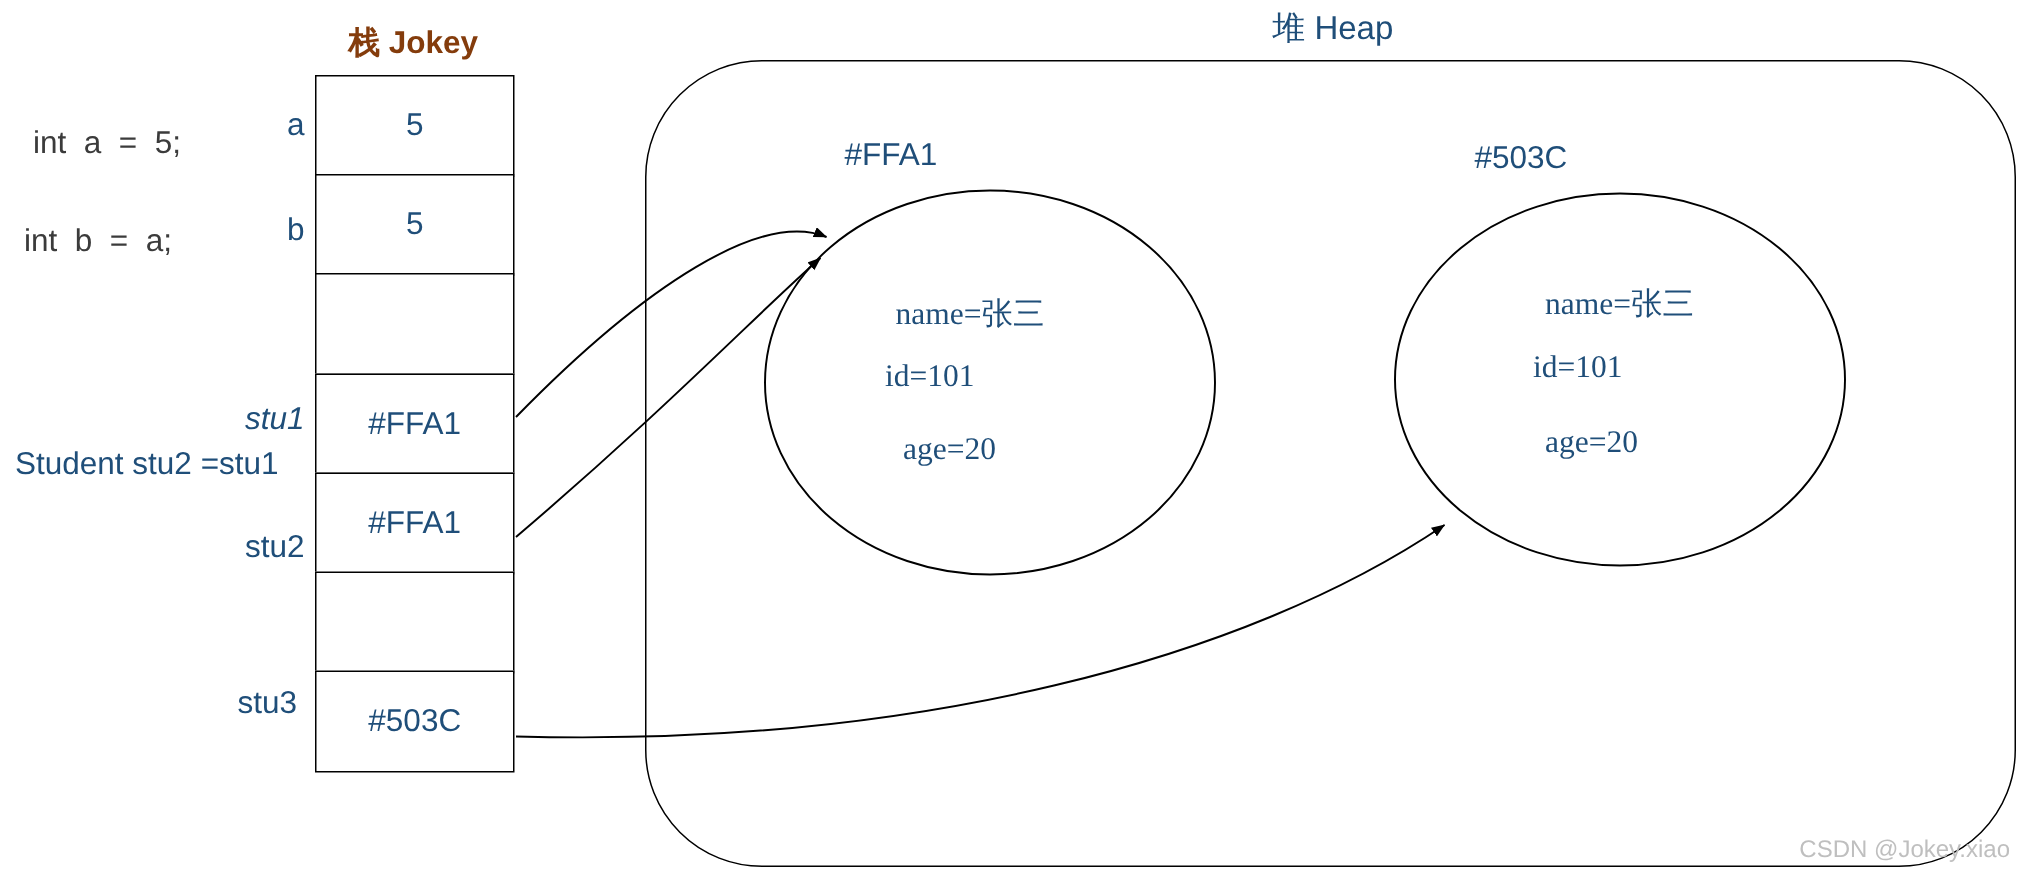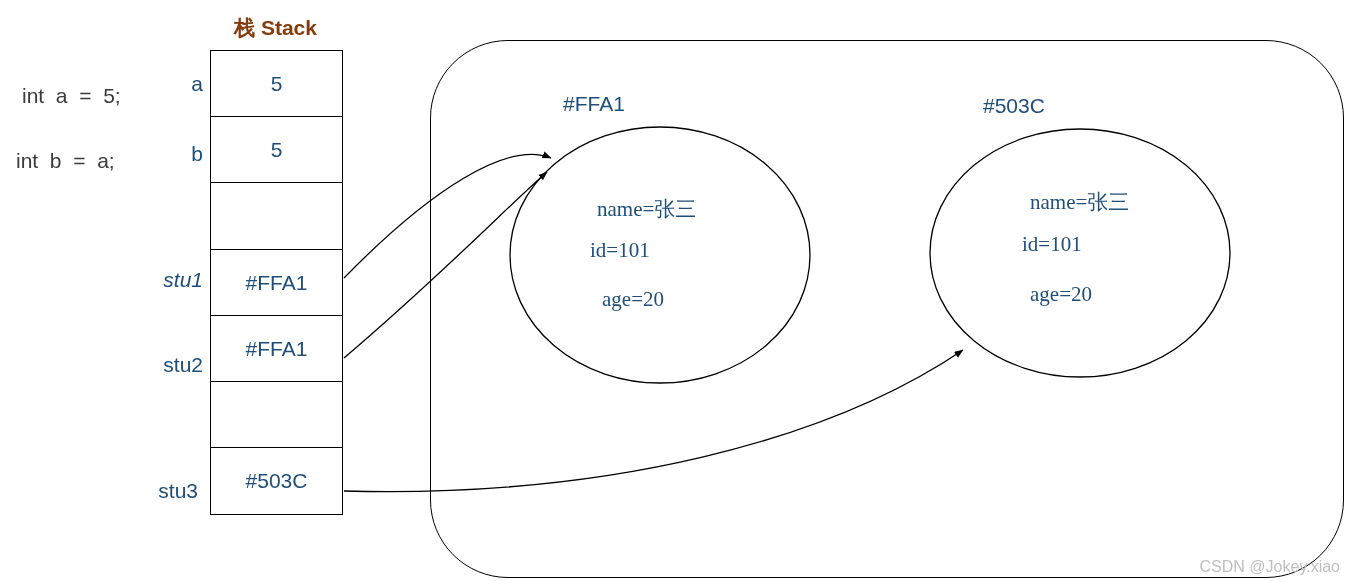--- a/index.html
+++ b/index.html
@@ -46,30 +46,32 @@
     </defs>
     <ellipse cx="660" cy="255" rx="150" ry="128" fill="none" stroke="#000" stroke-width="1.3"></ellipse>
     <ellipse cx="1080" cy="253" rx="150" ry="124" fill="none" stroke="#000" stroke-width="1.3"></ellipse>
     <path d="M344,278 C430,190 508,140 551,158" fill="none" stroke="#000" stroke-width="1.3" marker-end="url(#arrow)"></path>
     <path d="M344,358 C445,272 508,206 547,172" fill="none" stroke="#000" stroke-width="1.3" marker-end="url(#arrow)"></path>
     <path d="M344,491 C610,498 830,440 963,350" fill="none" stroke="#000" stroke-width="1.3" marker-end="url(#arrow)"></path>
   </svg>
 
   <div class="heap-rect"></div>
 
-  <div class="abs stack-title">栈 Stack</div>
+  <div class="abs stack-title">栈 Jokey</div>
+  <div class="abs heap-title">堆 Heap</div>
 
   <div class="abs code" style="left:22px;top:84px;">int  a  =  5;</div>
   <div class="abs code" style="left:16px;top:149px;">int  b  =  a;</div>
+  <div class="abs blue" style="left:10px;top:298px;font-size:21px;">Student stu2 =stu1</div>
 
   <div class="abs var-label" style="left:113px;top:72px;">a</div>
   <div class="abs var-label" style="left:113px;top:142px;">b</div>
   <div class="abs var-label" style="left:113px;top:268px;font-style:italic;">stu1</div>
   <div class="abs var-label" style="left:113px;top:353px;">stu2</div>
-  <div class="abs var-label" style="left:108px;top:479px;">stu3</div>
+  <div class="abs var-label" style="left:108px;top:457px;">stu3</div>
 
   <div class="stack-table">
     <div class="stack-cell">
       <span>5</span>
     </div>
     <div class="stack-cell">
       <span>5</span>
     </div>
     <div class="stack-cell">
       <span></span>

